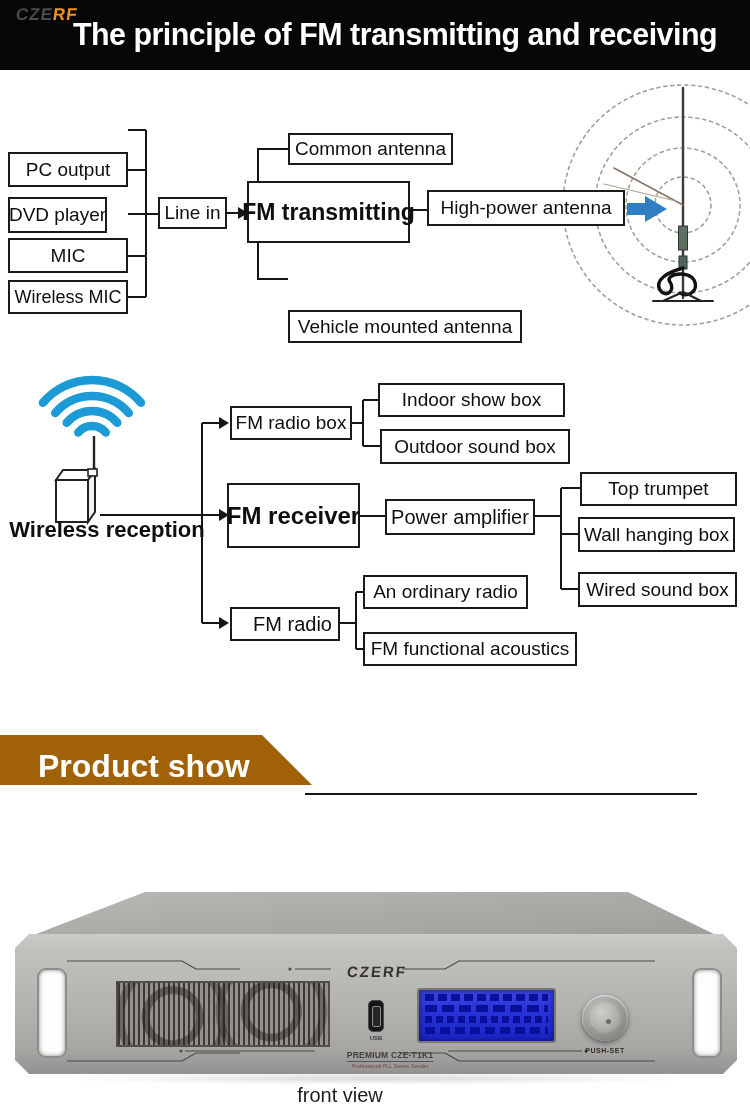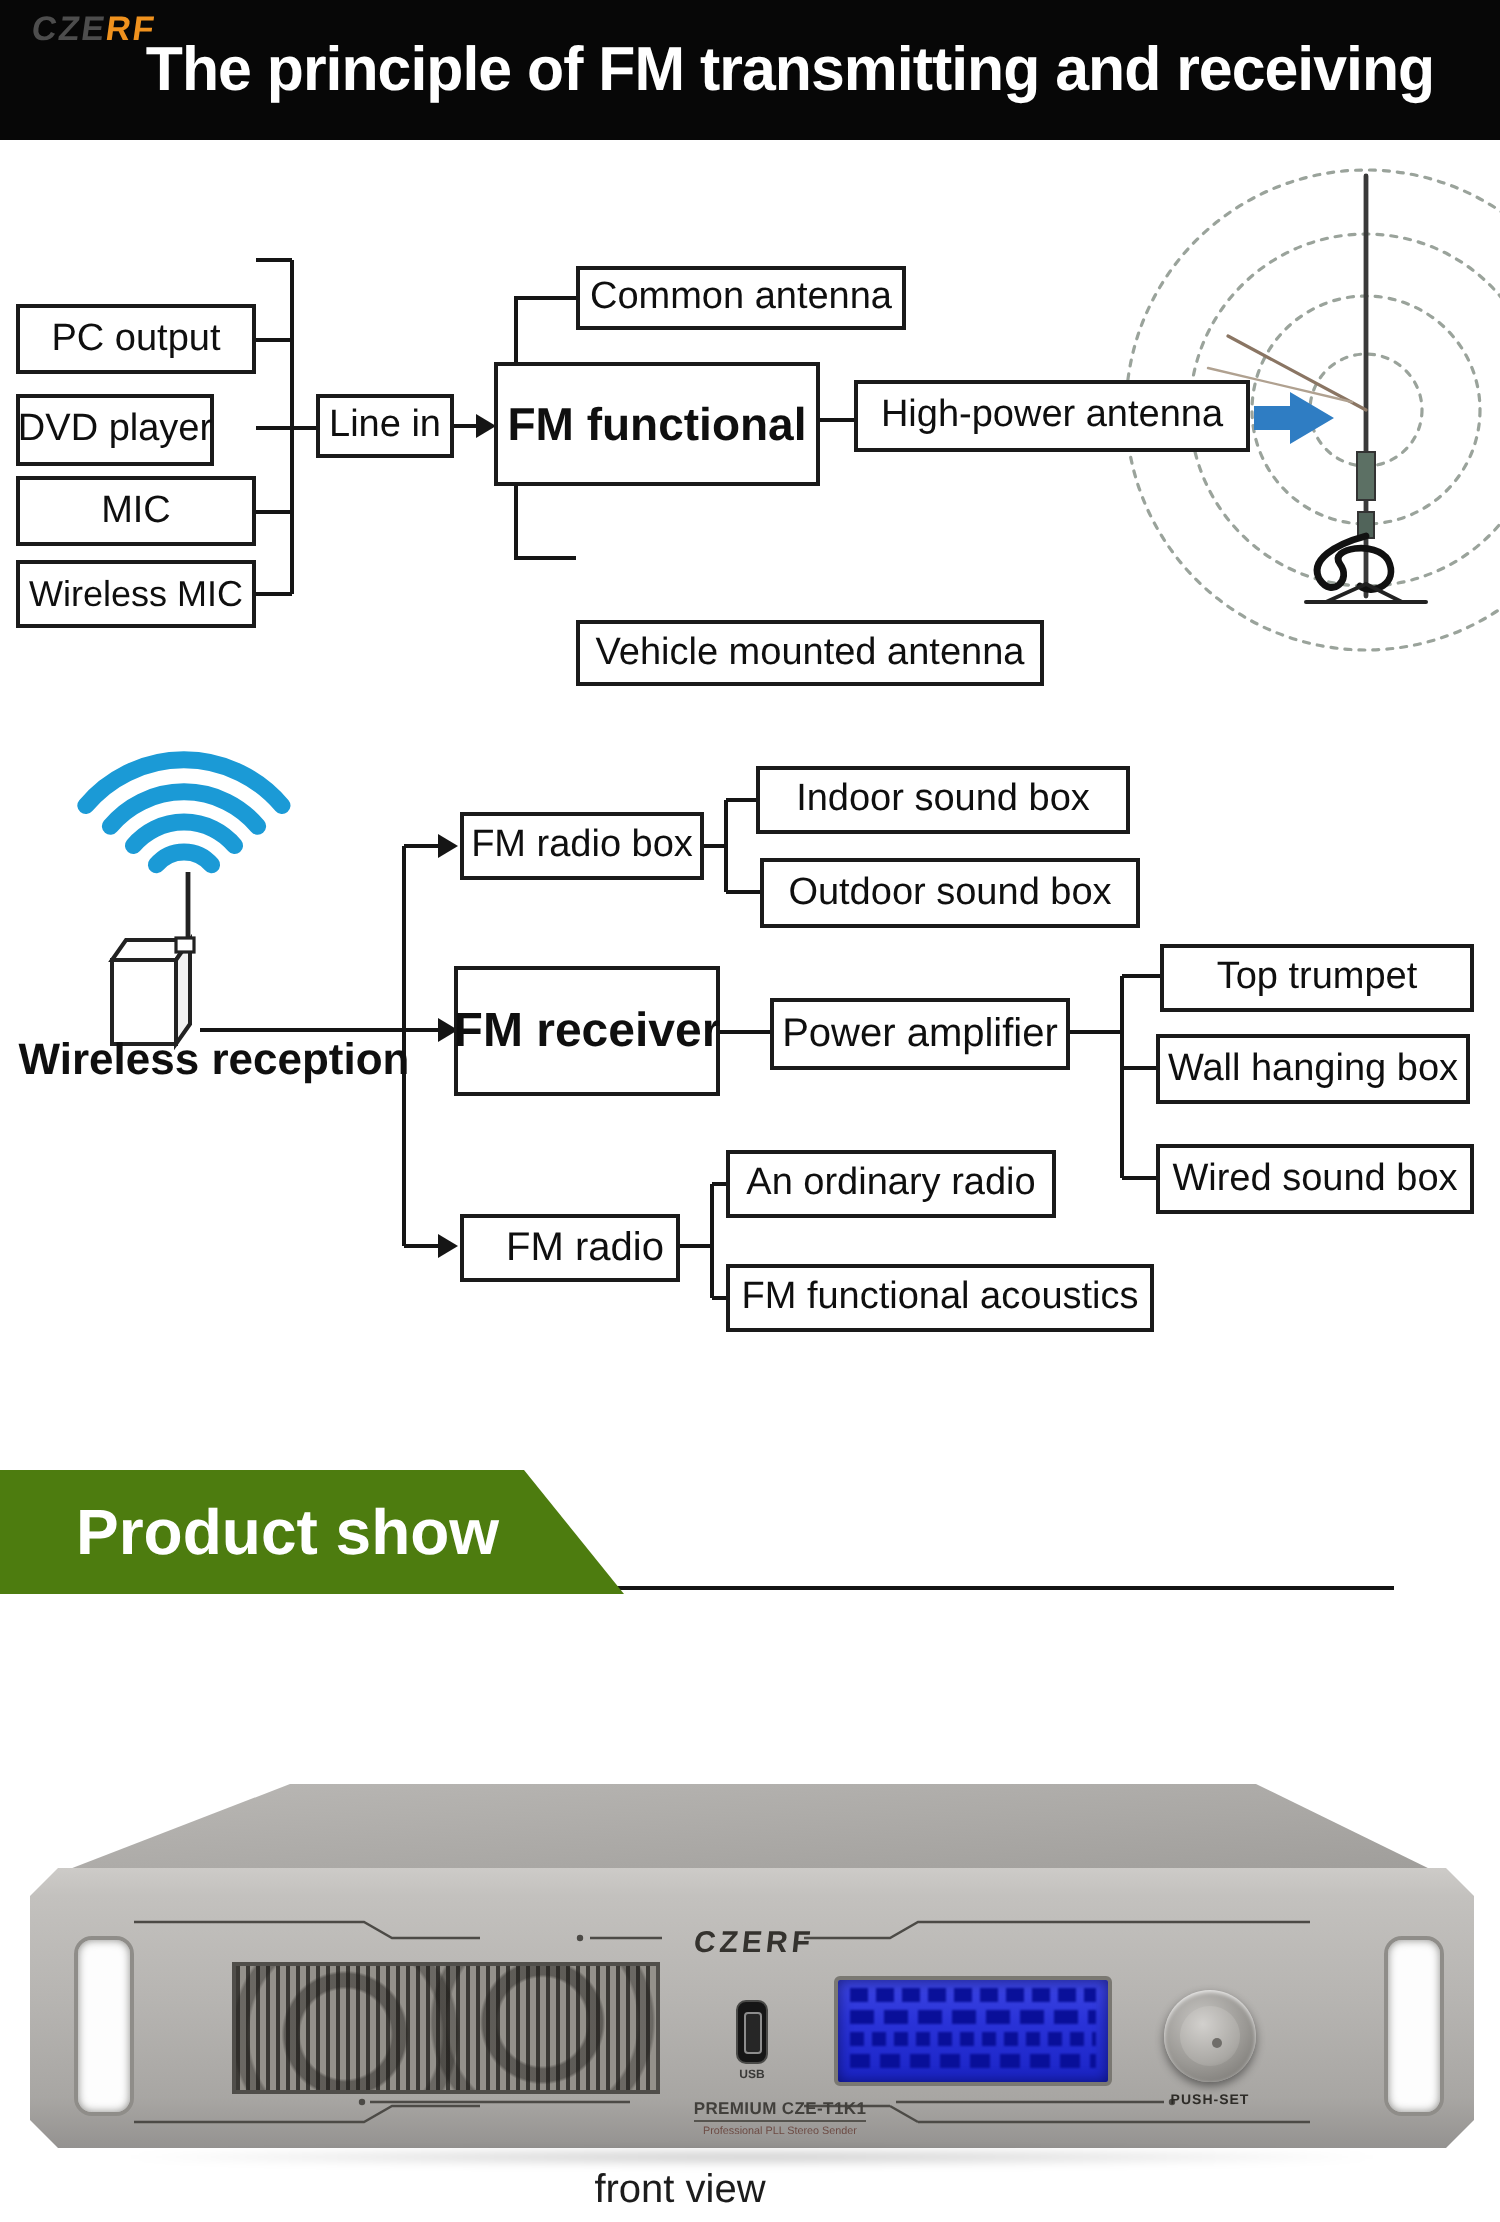--- a/index.html
+++ b/index.html
@@ -15,21 +15,21 @@
              transform:scaleX(.98);transform-origin:center;}
   
   .box{position:absolute;background:#fff;border:2px solid #1a1a1a;box-sizing:border-box;
        display:flex;align-items:center;justify-content:center;font-size:19px;color:#0f0f0f;
        white-space:nowrap;z-index:2;}
   .bold{font-weight:bold;}
   svg.overlay{position:absolute;left:0;top:0;z-index:1;}
   .wr-label{position:absolute;left:4px;top:517px;width:206px;text-align:center;
             font-size:22px;font-weight:bold;color:#0f0f0f;z-index:2;}
   
-  .pshow{position:absolute;left:0;top:735px;width:312px;height:62px;background:#4d7c0f;
+  .pshow{position:absolute;left:0;top:735px;width:312px;height:50px;background:#a16207;
          clip-path:polygon(0 0,262px 0,312px 100%,0 100%);z-index:2;}
   .pshow-title{position:absolute;left:38px;top:0;height:62px;line-height:62px;
                color:#fff;font-size:32px;font-weight:bold;}
   .pshow-line{position:absolute;left:305px;top:793px;width:392px;height:2px;background:#141414;}
   
   .unit{position:absolute;left:15px;top:890px;width:725px;height:195px;}
   .unit-top{position:absolute;left:0;top:0;width:722px;height:46px;
             clip-path:polygon(130px 2px,613px 2px,703px 46px,16px 46px);
             background:linear-gradient(176deg,#bab8b5 0%,#aaa8a5 60%,#9f9d9a 100%);}
   .panel{position:absolute;left:0;top:44px;width:722px;height:140px;
@@ -151,28 +151,28 @@
     <polygon points="219,509 219,521 229,515" fill="#151515"></polygon>
     <polygon points="219,417 219,429 229,423" fill="#151515"></polygon>
     <polygon points="219,617 219,629 229,623" fill="#151515"></polygon>
   </svg>
 
   <div class="box" style="left:8px;top:152px;width:120px;height:35px;">PC output</div>
   <div class="box" style="left:8px;top:197px;width:99px;height:36px;">DVD player</div>
   <div class="box" style="left:8px;top:238px;width:120px;height:35px;">MIC</div>
   <div class="box" style="left:8px;top:280px;width:120px;height:34px;font-size:18px;">Wireless MIC</div>
   <div class="box" style="left:158px;top:197px;width:69px;height:32px;">Line in</div>
-  <div class="box bold" style="left:247px;top:181px;width:163px;height:62px;font-size:23px;">FM functional</div>
+  <div class="box bold" style="left:247px;top:181px;width:163px;height:62px;font-size:23px;">FM transmitting</div>
   <div class="box" style="left:288px;top:133px;width:165px;height:32px;">Common antenna</div>
   <div class="box" style="left:427px;top:190px;width:198px;height:36px;">High-power antenna</div>
   <div class="box" style="left:288px;top:262px;width:234px;height:33px;margin-top:48px;">Vehicle mounted antenna</div>
 
   <div class="wr-label">Wireless reception</div>
   <div class="box" style="left:230px;top:406px;width:122px;height:34px;">FM radio box</div>
-  <div class="box" style="left:378px;top:383px;width:187px;height:34px;">Indoor sound box</div>
+  <div class="box" style="left:378px;top:383px;width:187px;height:34px;">Indoor show box</div>
   <div class="box" style="left:380px;top:429px;width:190px;height:35px;">Outdoor sound box</div>
   <div class="box bold" style="left:227px;top:483px;width:133px;height:65px;font-size:24px;">FM receiver</div>
   <div class="box" style="left:385px;top:499px;width:150px;height:36px;font-size:20px;">Power amplifier</div>
   <div class="box" style="left:580px;top:472px;width:157px;height:34px;">Top trumpet</div>
   <div class="box" style="left:578px;top:517px;width:157px;height:35px;">Wall hanging box</div>
   <div class="box" style="left:578px;top:572px;width:159px;height:35px;">Wired sound box</div>
   <div class="box" style="left:230px;top:607px;width:110px;height:34px;font-size:20px;padding-left:15px;">FM radio</div>
   <div class="box" style="left:363px;top:575px;width:165px;height:34px;">An ordinary radio</div>
   <div class="box" style="left:363px;top:632px;width:214px;height:34px;">FM functional acoustics</div>
 

